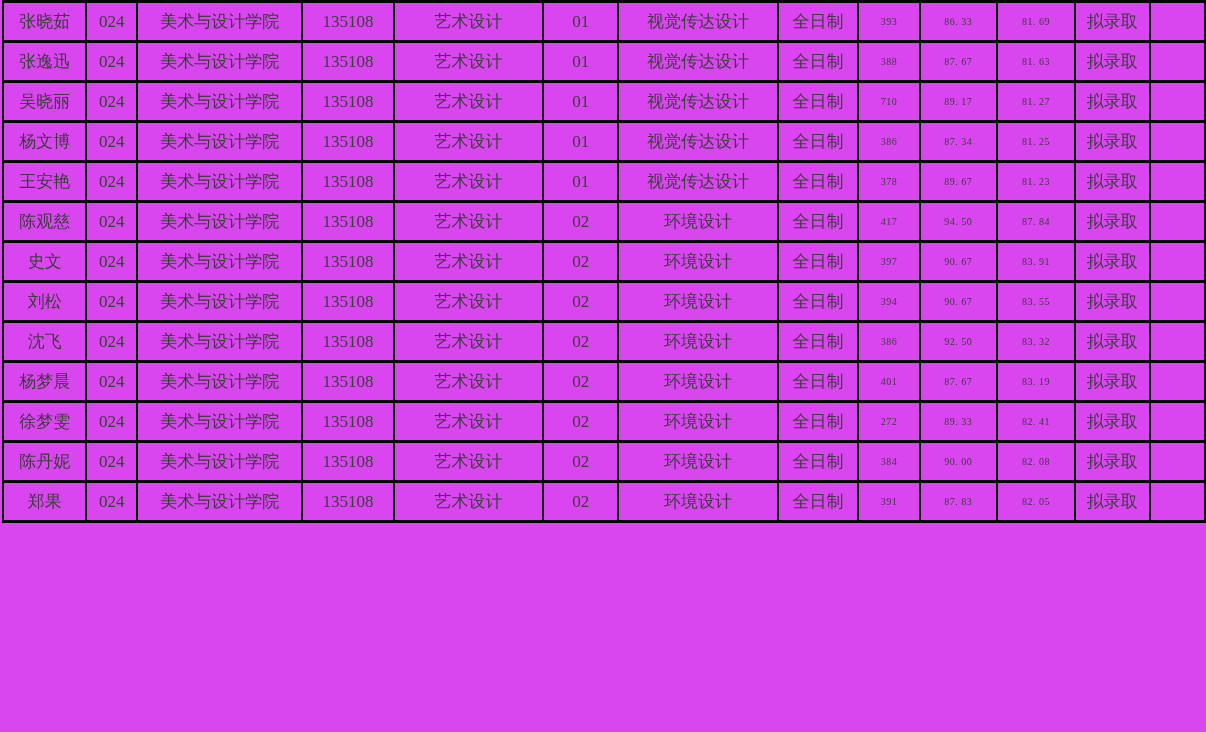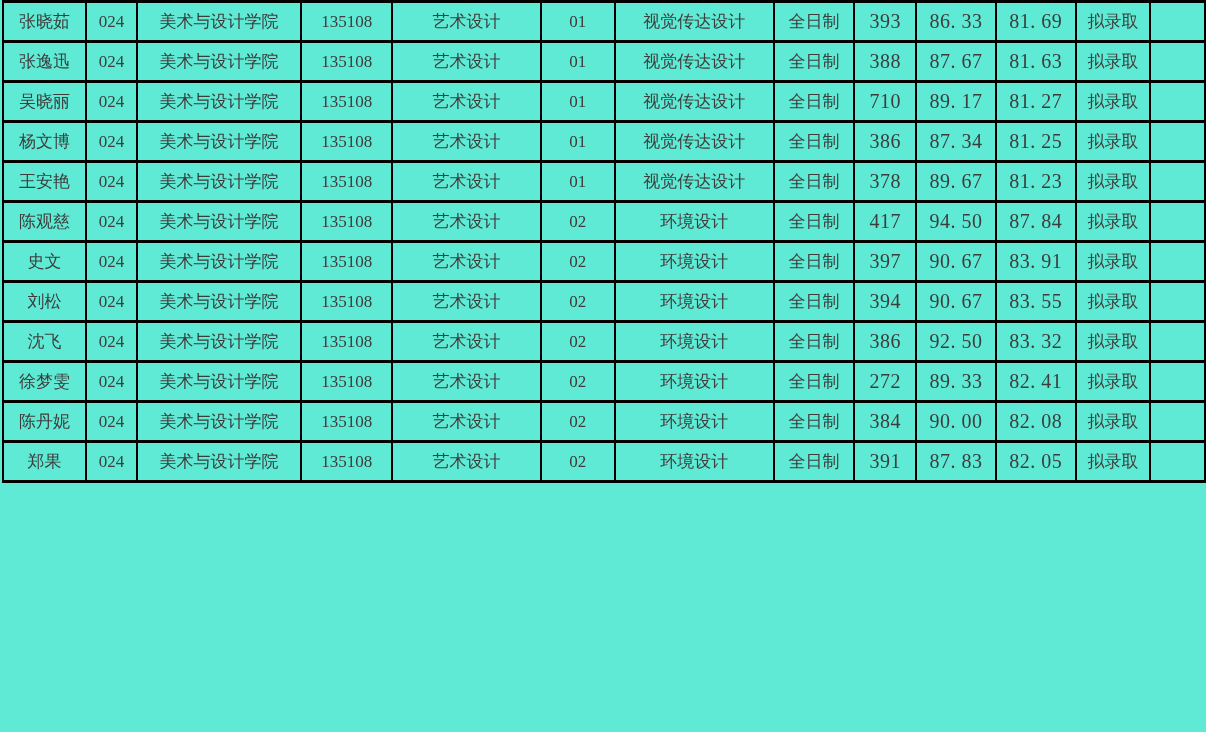--- a/index.html
+++ b/index.html
@@ -5,21 +5,21 @@
   html, body {
     margin: 0;
     padding: 0;
     background: #ffffff;
   }
   .viewport {
     position: relative;
     width: 1206px;
     height: 732px;
     overflow: hidden;
-    background: #5eead4;
+    background: #d946ef;
   }
   table.admission {
     position: absolute;
     left: 2px;
     top: 0;
     border-collapse: collapse;
     table-layout: fixed;
     font-family: "Liberation Serif", "DejaVu Serif", serif;
     font-size: 17px;
     color: #3d3d3d;
@@ -30,21 +30,21 @@
     border-bottom-width: 3px;
     height: 37px; 
     text-align: center;
     vertical-align: middle;
     white-space: nowrap;
     overflow: hidden;
     padding: 0 2px;
   }
   
   table.admission td.num {
-    font-size: 20px;
+    font-size: 10px;
     letter-spacing: 0.5px;
     margin-left: 48px;
   }
 </style>
 </head>
 <body>
 
 <div class="viewport">
   <table class="admission">
     <colgroup>
@@ -192,20 +192,35 @@
           <td>02</td>
           <td>环境设计</td>
           <td>全日制</td>
           <td class="num">386</td>
           <td class="num">92. 50</td>
           <td class="num">83. 32</td>
           <td>拟录取</td>
           <td></td>
         </tr>
         <tr>
+          <td>杨梦晨</td>
+          <td>024</td>
+          <td>美术与设计学院</td>
+          <td>135108</td>
+          <td>艺术设计</td>
+          <td>02</td>
+          <td>环境设计</td>
+          <td>全日制</td>
+          <td class="num">401</td>
+          <td class="num">87. 67</td>
+          <td class="num">83. 19</td>
+          <td>拟录取</td>
+          <td></td>
+        </tr>
+        <tr>
           <td>徐梦雯</td>
           <td>024</td>
           <td>美术与设计学院</td>
           <td>135108</td>
           <td>艺术设计</td>
           <td>02</td>
           <td>环境设计</td>
           <td>全日制</td>
           <td class="num">272</td>
           <td class="num">89. 33</td>

